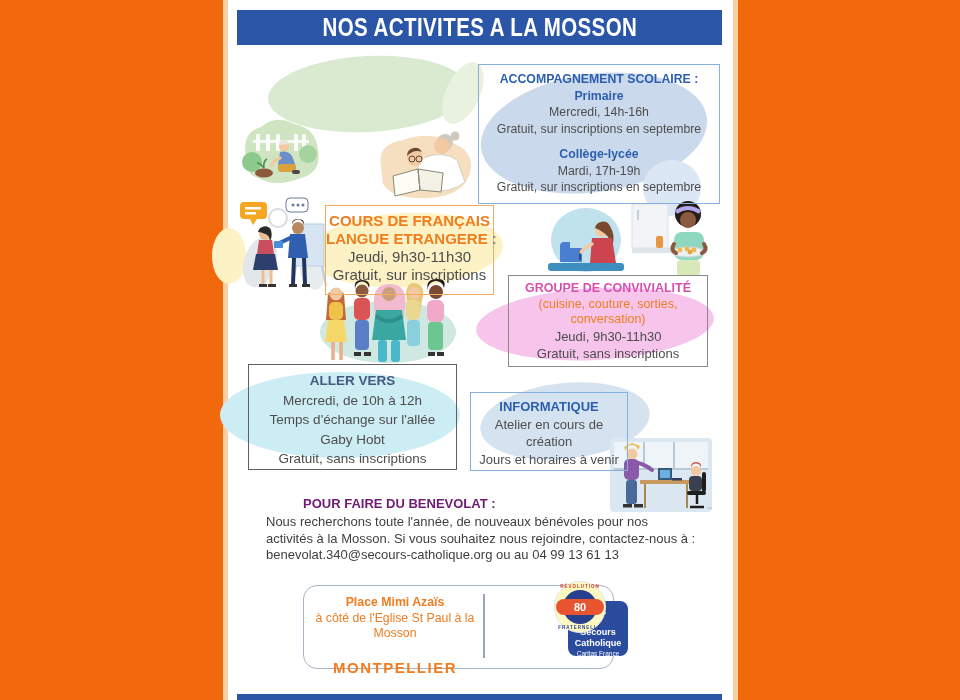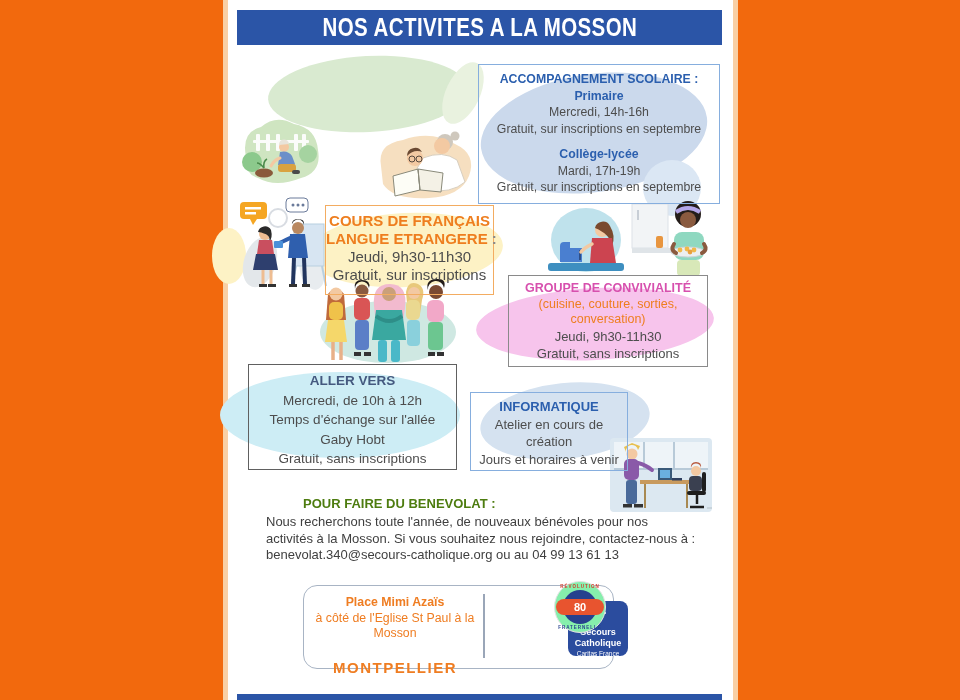--- a/index.html
+++ b/index.html
@@ -22,32 +22,32 @@
   .colon-gy{color:#8a8a8a;font-weight:bold;}
   #box-jardin{left:62px;top:66px;width:172px;height:72px;border:1px solid #9CCB97;padding-top:7px;font-size:13.5px;line-height:21px;}
   #box-scolaire{left:250px;top:64px;width:240px;height:132px;border:1px solid #86AEDE;padding-top:6px;font-size:12.3px;line-height:16.5px;}
   #box-scolaire .gap{height:9px;}
   #box-fle{left:97px;top:205px;width:167px;height:82px;border:1px solid #F3AC61;padding-top:6px;font-size:15px;line-height:18px;}
   #box-conv{left:280px;top:275px;width:198px;height:85px;border:1px solid #8A8A8A;padding-top:5px;font-size:12.5px;line-height:15.5px;}
   #box-conv .body-line{font-size:13px;line-height:17px;}
   #box-aller{left:20px;top:364px;width:207px;height:98px;border:1px solid #606060;padding-top:6px;font-size:13.5px;line-height:19.5px;}
   #box-info{left:242px;top:392px;width:156px;height:72px;border:1px solid #86AEDE;padding-top:5px;font-size:13px;line-height:17.5px;}
   #benevolat{position:absolute;left:38px;top:496px;z-index:3;font-size:13px;}
-  #benevolat .bttl{font-weight:bold;color:#4d7c0f;margin-bottom:3px;padding-left:37px;}
+  #benevolat .bttl{font-weight:bold;color:#701a75;margin-bottom:3px;padding-left:37px;}
   #benevolat .body-line{line-height:16.5px;color:#3F3F3F;white-space:nowrap;}
   #address-box{position:absolute;left:75px;top:585px;width:309px;height:82px;border:1.5px solid #A8B4C4;border-radius:14px;z-index:3;}
   #address-text{position:absolute;left:-2px;top:9px;width:186px;text-align:center;color:#EF7D22;font-size:12.3px;line-height:15.5px;}
   #address-text div{white-space:nowrap;text-align:center;}
   #address-text .a1{font-weight:bold;}
   #address-text .city{font-weight:bold;font-size:15px;letter-spacing:1.5px;margin-top:18px;}
   #divider{position:absolute;left:179px;top:8px;width:2px;height:64px;background:#9AA6B8;}
   #logo-square{position:absolute;left:220px;top:15px;width:60px;height:55px;background:#2B4C9E;border-radius:8px;color:#fff;text-align:center;margin-left:44px;}
   #logo-square .l1{font-size:9px;font-weight:bold;line-height:10px;margin-top:1px;}
   #logo-square .sub{font-size:6.5px;margin-top:2px;}
-  #badge{position:absolute;left:250px;top:-5px;width:50px;height:50px;border-radius:50%;background:#86efac;border:1px solid #E3E3E3;z-index:4;}
+  #badge{position:absolute;left:250px;top:-5px;width:50px;height:50px;border-radius:50%;background:#fef9c3;border:1px solid #E3E3E3;z-index:4;}
   #badge .inner{position:absolute;left:8px;top:8px;width:34px;height:34px;border-radius:50%;background:#27408E;}
   #badge .band{position:absolute;left:1px;top:17px;width:48px;height:16px;border-radius:8px;background:#E8542F;
                display:flex;align-items:center;justify-content:center;color:#fff;font-weight:bold;font-size:11px;}
   #badge .arc{position:absolute;width:100%;text-align:center;font-size:4.5px;font-weight:bold;letter-spacing:1px;}
   #badge .arc.top{top:2px;color:#D43A2A;} #badge .arc.bot{bottom:2px;color:#27408E;}
 </style>
 </head>
 <body>
 
 <div id="page">

